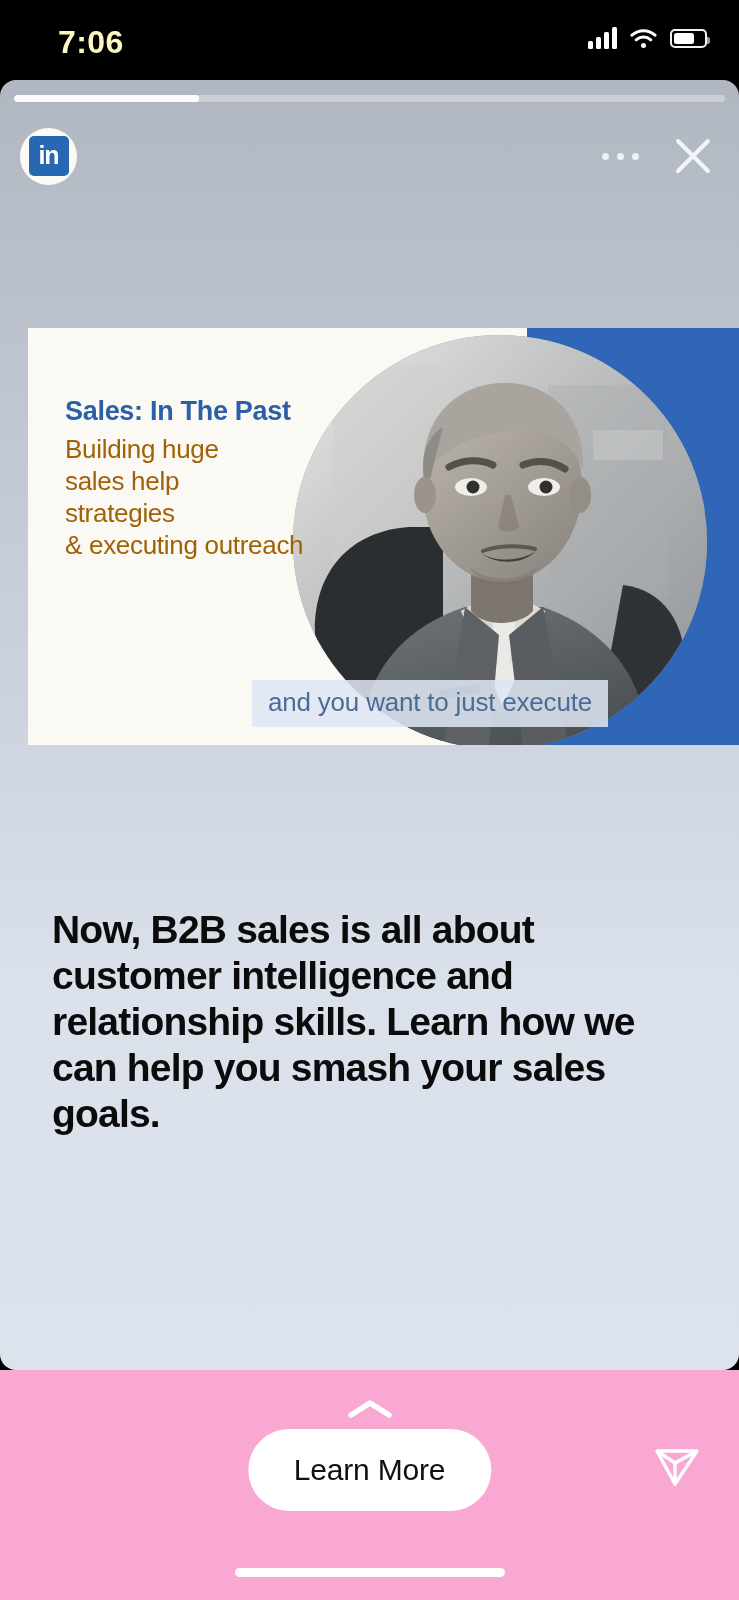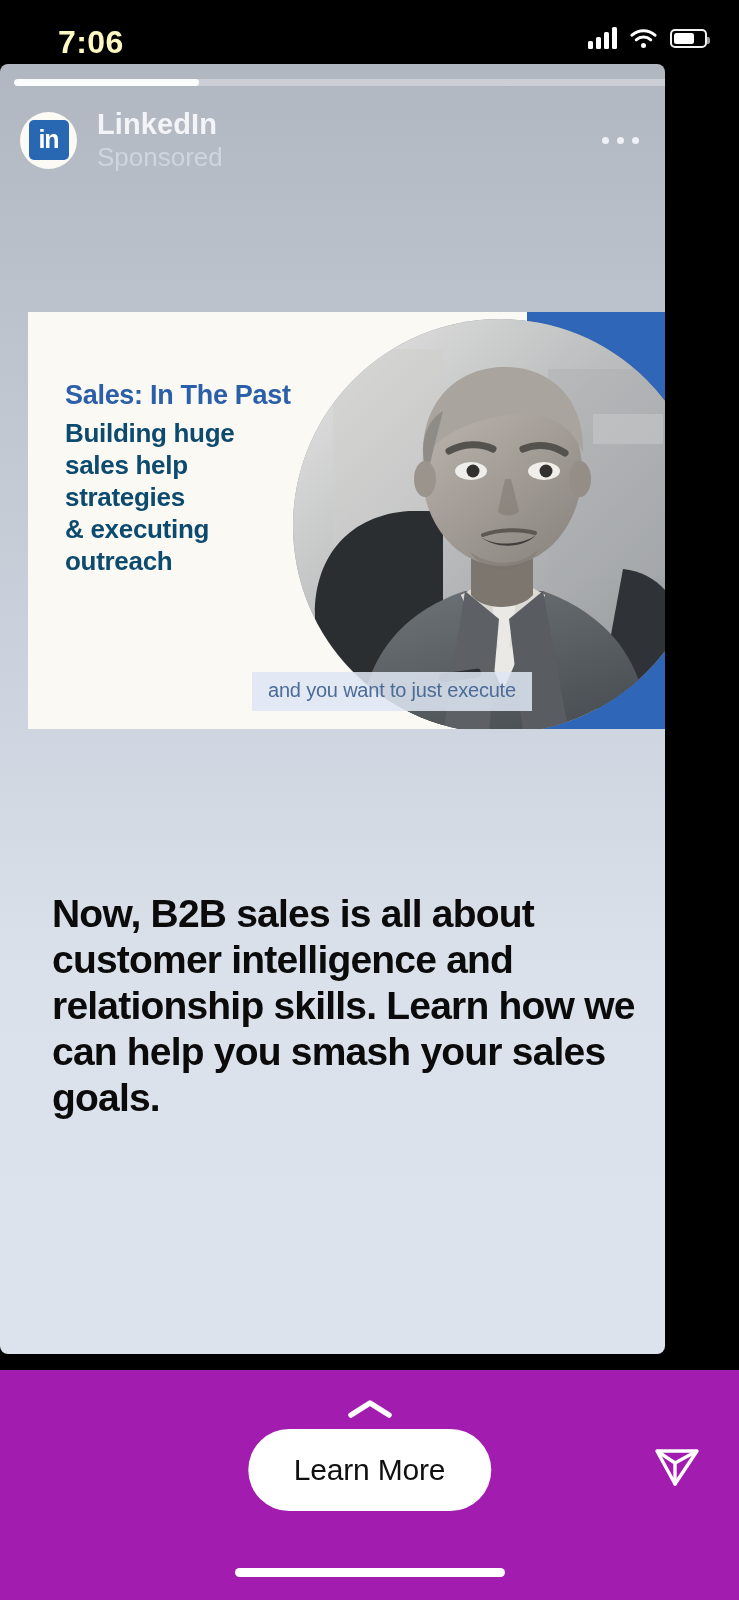--- a/index.html
+++ b/index.html
@@ -52,23 +52,23 @@
   }
   .battery:after {
     content:""; position:absolute; right:-5px; top:6px;
     width:3px; height:7px;
     background:rgba(255,255,255,.6);
     border-radius:0 2px 2px 0;
   }
 
   
   #card {
-    position:absolute; left:0; top:64px;
-    width:665px; height:1290px;
-    border-radius:8px;
+    position:absolute; left:0; top:80px;
+    width:739px; height:1290px;
+    border-radius:16px;
     overflow:hidden;
     background:linear-gradient(180deg,#b1b7c0 0%, #bcc2cb 18%, #ccd3de 48%, #dbe1ea 70%, #dde3ed 100%);
   }
 
   
   #progress-track {
     position:absolute; left:14px; top:15px;
     width:711px; height:7px;
     background:rgba(255,255,255,.34);
     border-radius:4px;
@@ -160,50 +160,50 @@
   #creative-copy {
     position:absolute; left:37px; top:68px;
     width:250px;
   }
   #creative-title {
     font-size:27px; font-weight:700;
     color:#2b5fa8; letter-spacing:-.3px;
     margin-bottom:7px;
   }
   .creative-line {
-    font-size:26px; font-weight:700;
-    color:#0c4a6e; letter-spacing:-.3px;
+    font-size:26px; font-weight:400;
+    color:#a16207; letter-spacing:-.3px;
     line-height:1.23;
   }
 
   #caption-chip {
     position:absolute; left:224px; bottom:18px;
     background:rgba(222,230,243,.86);
     color:#4b6c96;
-    font-size:20px;
+    font-size:26px;
     padding:7px 16px 9px;
     letter-spacing:-.2px;
     white-space:nowrap;
   }
 
   
   #headline {
     position:absolute; left:52px; top:827px;
     width:640px;
     font-size:39px; font-weight:700;
     line-height:1.18;
     color:#0b0b0b;
     letter-spacing:-.8px;
   }
 
   
   #bottom-bar {
     position:absolute; left:0; top:1370px;
     width:739px; height:230px;
-    background:#a21caf;
+    background:#f9a8d4;
   }
   #swipe-chevron {
     position:absolute; left:50%; top:28px;
     transform:translateX(-50%);
     width:46px; height:22px;
   }
   #cta-button {
     position:absolute; left:50%; top:59px;
     transform:translateX(-50%);
     min-width:194px;
@@ -260,24 +260,20 @@
     <div id="progress-track">
       <div id="progress-fill" style="width: 26%;"></div>
     </div>
 
     <div id="story-header">
       <div id="brand-avatar">
         <div id="li-tile">
           <span class="li-text">in</span>
         </div>
       </div>
-      <div id="brand-text">
-        <div id="brand-name">LinkedIn</div>
-        <div id="brand-sub">Sponsored</div>
-      </div>
       <div id="header-actions">
         <div id="more-dots">
           <span></span>
             <span></span>
             <span></span>
         </div>
         <span>
           <svg id="close-x" viewBox="0 0 44 44" fill="none">
             <path d="M7 7 L37 37 M37 7 L7 37" stroke="#f2f5f9" stroke-width="4" stroke-linecap="round"></path>
           </svg>

